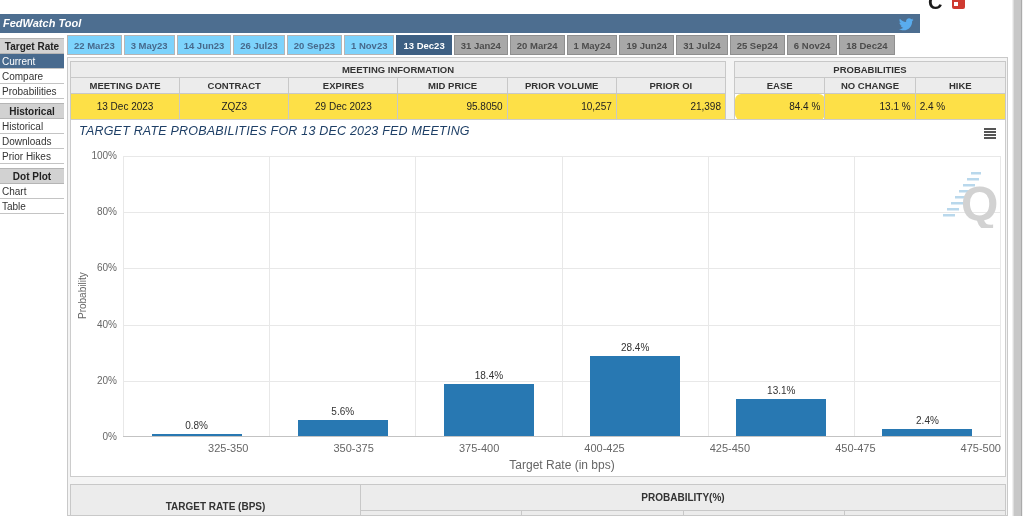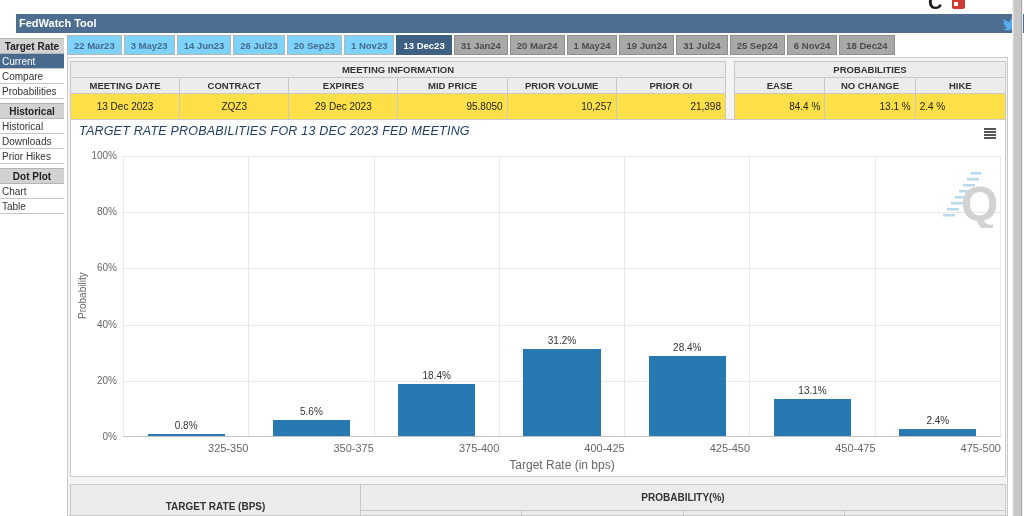--- a/index.html
+++ b/index.html
@@ -7,21 +7,21 @@
   #viewport { position:relative; width:1024px; height:516px; overflow:hidden; background:#fff; }
 
   
   .top-strip { position:absolute; top:0; left:0; width:1024px; height:14px; background:#fff; }
   .partial-c { position:absolute; left:928px; top:0; width:20px; height:13px; overflow:hidden; }
   .partial-c span { display:block; margin-top:-9px; font-size:20px; font-weight:bold; color:#1a1a1a; }
   .red-icon { position:absolute; left:952px; top:-3px; width:13px; height:12px; background:#cf3a30; border-radius:2px; }
   .red-icon::after { content:""; position:absolute; left:2px; top:5px; width:4px; height:4px; background:#fff; }
 
   
-  .titlebar { position:absolute; top:14px; left:16px; width:1008px; height:19px; background:#4d6e90; }
+  .titlebar { position:absolute; top:14px; left:0; width:920px; height:19px; background:#4d6e90;font-style:italic; }
   .titlebar-text { position:absolute; left:3px; top:3px; color:#fff; font-size:11px; font-weight:bold; }
   .twitter { position:absolute; right:6px; top:3px; width:15px; height:13px; cursor:pointer; }
 
   
   .sidebar { position:absolute; top:38px; left:0; width:64px; }
   .sb-header { height:16px; line-height:16px; background:#d2d2d2; border-top:1px solid #b5b5b5; border-bottom:1px solid #b5b5b5;
                font-size:10px; font-weight:bold; color:#222; text-align:center; margin-top:4px; }
   .sb-header:first-child { margin-top:0; }
   .sb-item { height:15px; line-height:15px; padding-left:2px; font-size:10px; color:#333; background:#fff;
              border-bottom:1px solid #c4c4c4; cursor:pointer; }
@@ -162,21 +162,21 @@
       <tbody>
           <tr class="t-title">
             <td id="pr-title" colspan="3">PROBABILITIES</td>
           </tr>
       <tr class="t-head" id="pr-head">
             <td style="width: 33%; text-align: center;">EASE</td>
             <td style="width: 41%; text-align: center;">NO CHANGE</td>
             <td style="width: 26%; text-align: center;">HIKE</td>
           </tr>
       <tr class="t-vals" id="pr-vals">
-            <td style="width: 33%; text-align: right;">84.4 %</td>
+            <td style="width: 33%; text-align: right; border-radius: 6px;">84.4 %</td>
             <td style="width: 41%; text-align: right;">13.1 %</td>
             <td style="width: 26%; text-align: left;">2.4 %</td>
           </tr>
     </tbody>
       </table>
 
     <div class="chart-panel">
       <div class="chart-title">TARGET RATE PROBABILITIES FOR 13 DEC 2023 FED MEETING</div>
       <div class="burger">
           <i></i>
@@ -198,24 +198,20 @@
               <div class="dlabel" style="bottom: calc(0.8% + 3px);">0.8%</div>
               <div class="bar" style="height: 0.8%; background-color: rgb(40, 120, 178);"></div>
             </div>
             <div class="cat">
               <div class="dlabel" style="bottom: calc(5.6% + 3px);">5.6%</div>
               <div class="bar" style="height: 5.6%; background-color: rgb(40, 120, 178);"></div>
             </div>
             <div class="cat">
               <div class="dlabel" style="bottom: calc(18.4% + 3px);">18.4%</div>
               <div class="bar" style="height: 18.4%; background-color: rgb(40, 120, 178);"></div>
-            </div>
-            <div class="cat">
-              <div class="dlabel" style="bottom: calc(31.2% + 3px);">31.2%</div>
-              <div class="bar" style="height: 31.2%; background-color: rgb(40, 120, 178);"></div>
             </div>
             <div class="cat">
               <div class="dlabel" style="bottom: calc(28.4% + 3px);">28.4%</div>
               <div class="bar" style="height: 28.4%; background-color: rgb(40, 120, 178);"></div>
             </div>
             <div class="cat">
               <div class="dlabel" style="bottom: calc(13.1% + 3px);">13.1%</div>
               <div class="bar" style="height: 13.1%; background-color: rgb(40, 120, 178);"></div>
             </div>
             <div class="cat">

